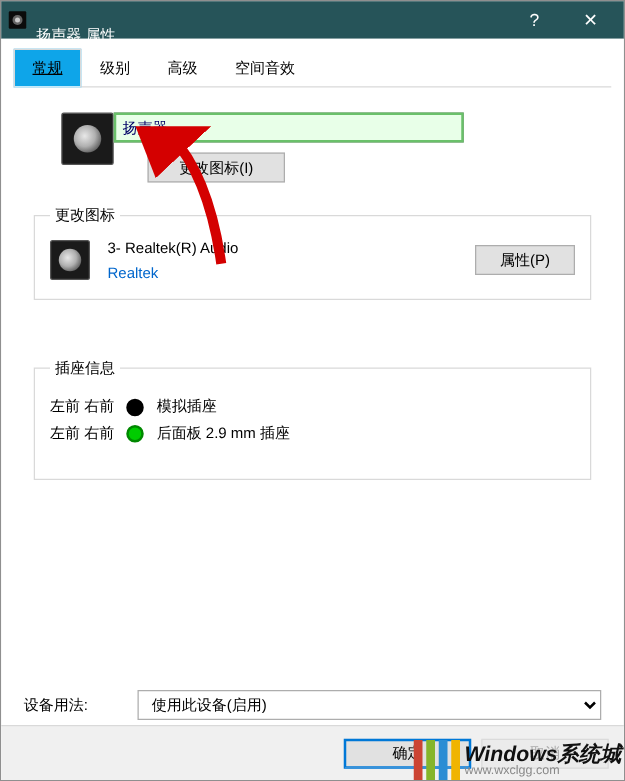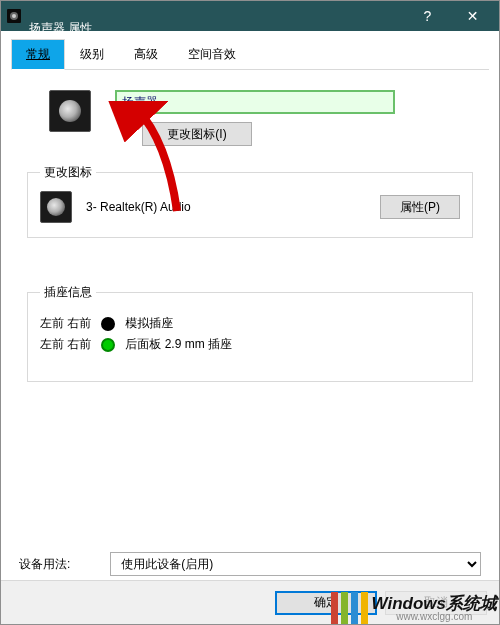--- a/index.html
+++ b/index.html
@@ -10,21 +10,21 @@
   .titlebar .icon svg { width: 16px; height: 16px; }
   .title { font-size: 12px; flex: 1; margin-top: 24px; }
   .winbtns { display: flex; height: 100%; }
   .winbtn { width: 45px; height: 100%; display: flex; align-items: center; justify-content: center; color: #fff; font-size: 14px; }
   .content { padding: 8px 10px 0 10px; background: #fff; height: calc(100% - 30px); position: relative; }
   .tabs { display: flex; border-bottom: 1px solid #d9d9d9; font-size: 12px; }
   .tab { padding: 6px 14px; border: 1px solid transparent; border-bottom: none; cursor: default; }
   .tab.active { border: 1px solid #d9d9d9; border-bottom: 1px solid #fff; background: #0ea5e9; margin-bottom: -1px; text-decoration: underline; }
   .tabbody { border: 0; padding: 12px 8px 0 8px; }
 
-  .device-row { display: flex; align-items: flex-start; gap: 24px; margin: 8px 0 0 30px; }
+  .device-row { display: flex; align-items: flex-start; margin: 8px 0 0 30px; }
   .dev-icon { width: 42px; height: 42px; background: #1a1a1a; border: 1px solid #555; border-radius: 2px; display:flex; align-items:center; justify-content:center; }
   .dev-icon .cone { width: 22px; height: 22px; background: radial-gradient(circle at 40% 40%, #e8e8e8 0%, #b0b0b0 45%, #555 80%); border-radius: 50%; }
   .dev-right { flex: 1; display:flex; flex-direction:column; gap:8px; margin-right:12px; }
   .name-input { width: 280px; height: 24px; border: 1px solid #7a7a7a; background: #e8ffe8; outline: 2px solid #6ac06a; outline-offset: -2px; padding: 2px 6px; font-size: 12px; color: #006; }
   .change-icon-btn { width: 110px; height: 24px; font-size: 12px; background: #e1e1e1; border: 1px solid #adadad; cursor: default; margin-left:27px; }
 
   fieldset.group { border: 1px solid #d9d9d9; margin: 18px 8px 0 8px; padding: 10px 12px 14px 12px; font-size: 12px; }
   fieldset.group legend { padding: 0 4px; color: #000; }
 
   .ctrl-row { display:flex; align-items:center; gap:14px; }
@@ -51,21 +51,21 @@
 
   .watermark { position:absolute; right:2px; bottom:0; z-index:60; display:flex; align-items:center; background:rgba(255,255,255,0.0); }
   .watermark .winbars { display:flex; gap:3px; margin-right:4px; }
   .watermark .winbars span { width:7px; height:32px; display:block; }
   .watermark .b1 { background:#c43; }
   .watermark .b2 { background:#85b52a; }
   .watermark .b3 { background:#2a8dd4; }
   .watermark .b4 { background:#f0b400; }
   .watermark .wtext { display:flex; flex-direction:column; line-height:1; }
   .watermark .wtext .big { font-size:17px; font-weight:bold; font-style:italic; color:#111; }
-  .watermark .wtext .small { font-size:10px; color:#888;text-align:center; }
+  .watermark .wtext .small { font-size:10px; color:#888; }
 </style>
 </head>
 <body>
 
 <div class="window">
 
   <div class="titlebar">
     <span class="icon">
       <svg viewBox="0 0 16 16">
           <rect x="1" y="1" width="14" height="14" fill="#0b0b0b" rx="1"></rect>
@@ -102,20 +102,21 @@
       </div>
 
       <fieldset class="group">
         <legend>更改图标</legend>
         <div class="ctrl-row">
           <div class="ctrl-icon">
               <div class="cone2"></div>
             </div>
           <div class="ctrl-text">
             <div class="line1">3- Realtek(R) Audio</div>
+            <div class="line2">Realtek</div>
           </div>
           <button class="prop-btn">属性(P)</button>
         </div>
       </fieldset>
 
       <fieldset class="group" style="margin-top:46px; padding-bottom:24px;">
         <legend>插座信息</legend>
         <div class="jack">
           <span>左前 右前</span>
           <span class="dot black"></span>

